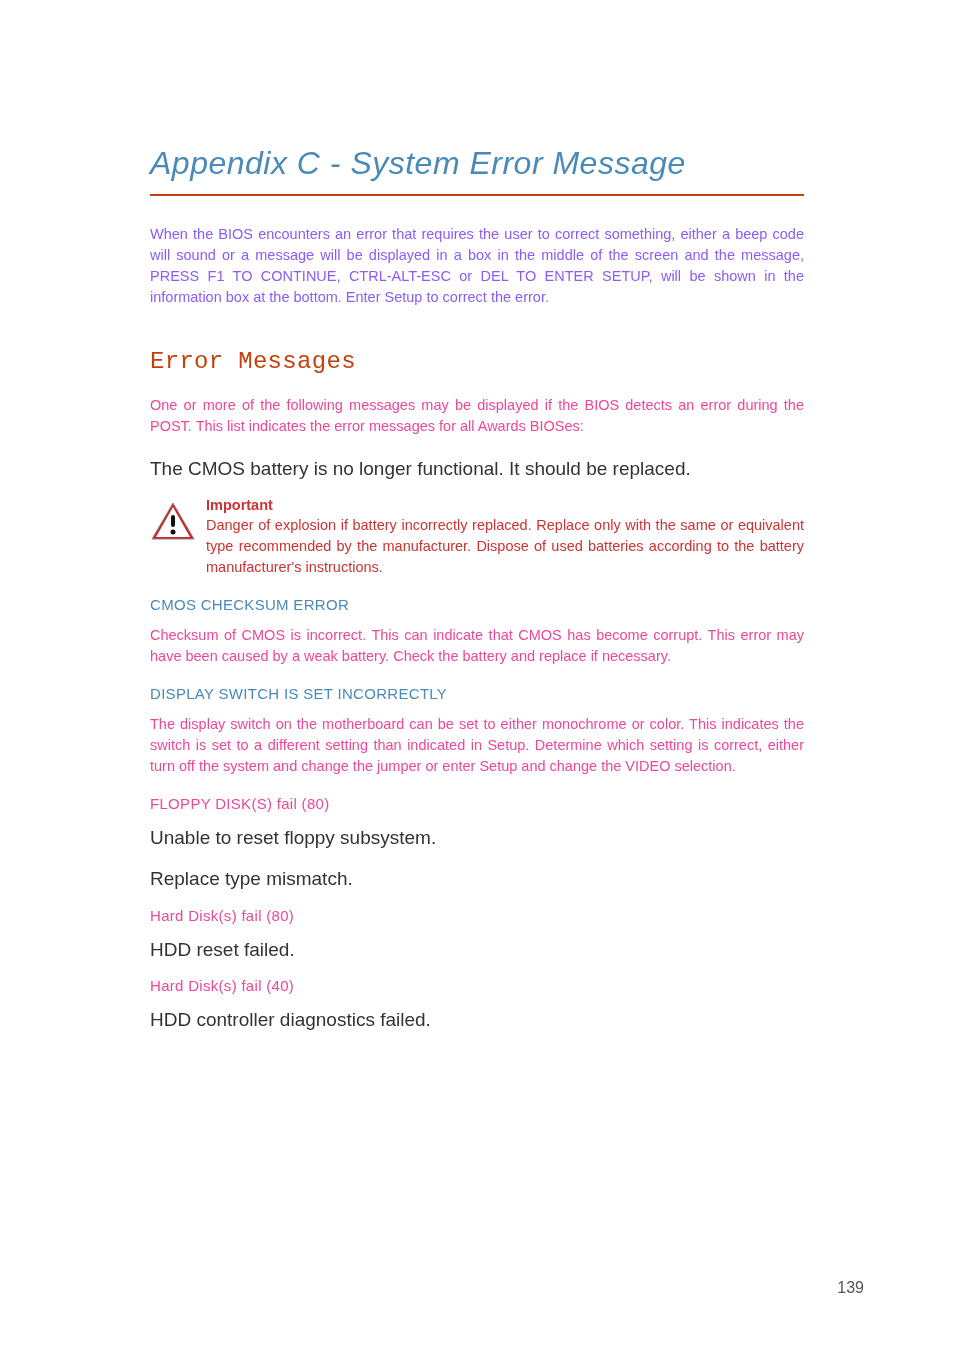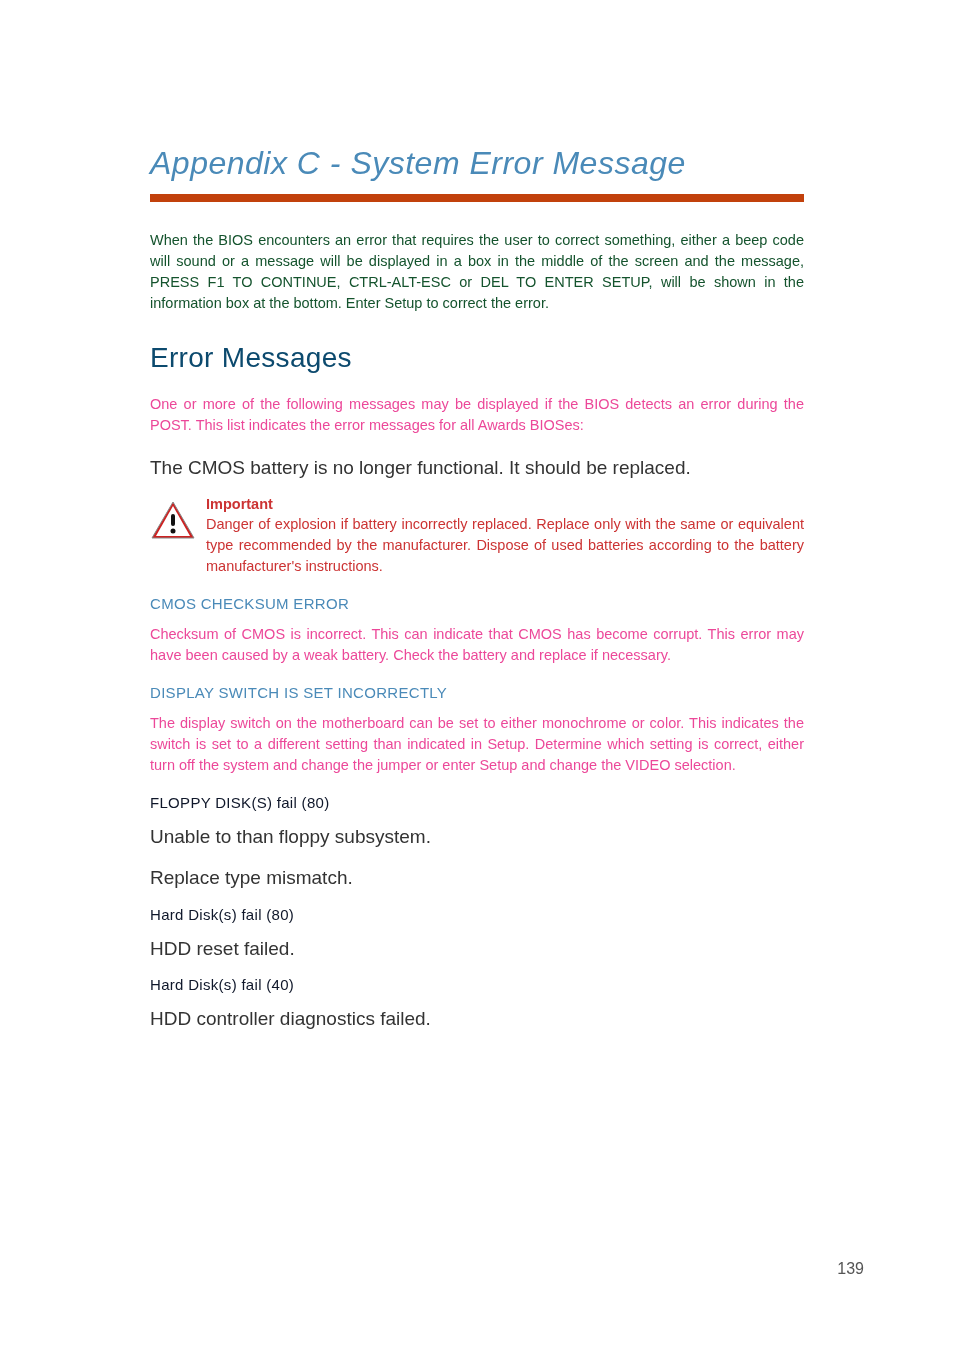--- a/index.html
+++ b/index.html
@@ -18,52 +18,52 @@
   .page {
     padding: 145px 150px 0 150px;
   }
   .appendix-title {
     font-family: "Trebuchet MS", "Gill Sans", sans-serif;
     font-style: italic;
     font-size: 32px;
     color: #4a8ab8;
     font-weight: 500;
     padding-bottom: 12px;
-    border-bottom: 8px solid #c2410c;
+    border-bottom: 2px solid #c2410c;
     margin-bottom: 28px;
     letter-spacing: 0.5px;
   }
   .body-text {
     font-size: 14.5px;
     line-height: 1.45;
-    color: #14532d;
+    color: #8b5cf6;
     text-align: justify;
-    margin-bottom: 28px;
+    margin-bottom: 40px;
   }
   .section-title {
-    font-family: Liberation Sans, sans-serif;
-    font-size: 28px;
-    color: #0c4a6e;
+    font-family: Liberation Mono, monospace;
+    font-size: 24px;
+    color: #c2410c;
     font-weight: 400;
     margin-bottom: 20px;
     letter-spacing: 0.3px;
   }
   .sub-heading {
     font-family: "Trebuchet MS", "Gill Sans", sans-serif;
     font-size: 15px;
     color: #4a8ab8;
     font-weight: 400;
     margin-bottom: 12px;
     margin-top: 8px;
     letter-spacing: 0.3px;
   }
   .sub-heading-mixed {
     font-family: "Trebuchet MS", "Gill Sans", sans-serif;
     font-size: 15px;
-    color: #0f172a;
+    color: #ec4899;
     font-weight: 400;
     margin-bottom: 12px;
     margin-top: 8px;
     letter-spacing: 0.3px;
   }
   .body-para {
     font-size: 14.5px;
     line-height: 1.45;
     color: #ec4899;
     text-align: justify;
@@ -99,21 +99,21 @@
     margin-bottom: 2px;
   }
   .note-text {
     font-size: 14.5px;
     line-height: 1.45;
     color: #cc3333;
     text-align: justify;
   }
   .page-number {
     position: absolute;
-    bottom: 76px;
+    bottom: 57px;
     right: 90px;
     font-size: 16px;
     color: #555555;
   }
 </style>
 </head>
 <body>
 
 <div class="page">
 
@@ -140,21 +140,21 @@
     </div>
   </div>
 
   <h3 class="sub-heading">CMOS CHECKSUM ERROR</h3>
   <p class="body-para">Checksum of CMOS is incorrect. This can indicate that CMOS has become corrupt. This error may have been caused by a weak battery. Check the battery and replace if necessary.</p>
 
   <h3 class="sub-heading">DISPLAY SWITCH IS SET INCORRECTLY</h3>
   <p class="body-para">The display switch on the motherboard can be set to either monochrome or color. This indicates the switch is set to a different setting than indicated in Setup. Determine which setting is correct, either turn off the system and change the jumper or enter Setup and change the VIDEO selection.</p>
 
   <h3 class="sub-heading-mixed">FLOPPY DISK(S) fail (80)</h3>
-  <p class="body-para-short">Unable to than floppy subsystem.</p>
+  <p class="body-para-short">Unable to reset floppy subsystem.</p>
 
   <p class="body-para-short">Replace type mismatch.</p>
 
   <h3 class="sub-heading-mixed">Hard Disk(s) fail (80)</h3>
   <p class="body-para-short">HDD reset failed.</p>
 
   <h3 class="sub-heading-mixed">Hard Disk(s) fail (40)</h3>
   <p class="body-para-short">HDD controller diagnostics failed.</p>
 
 </div>

